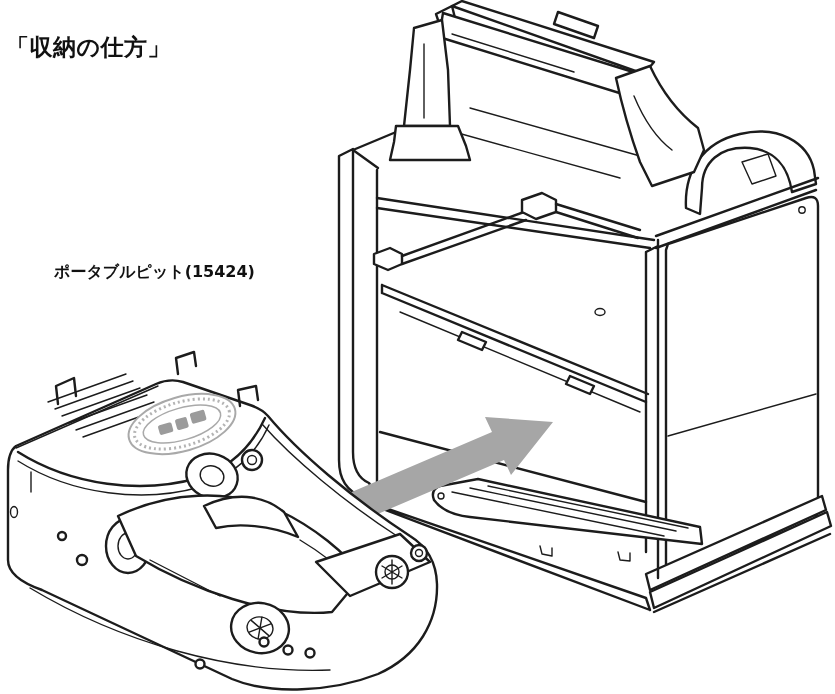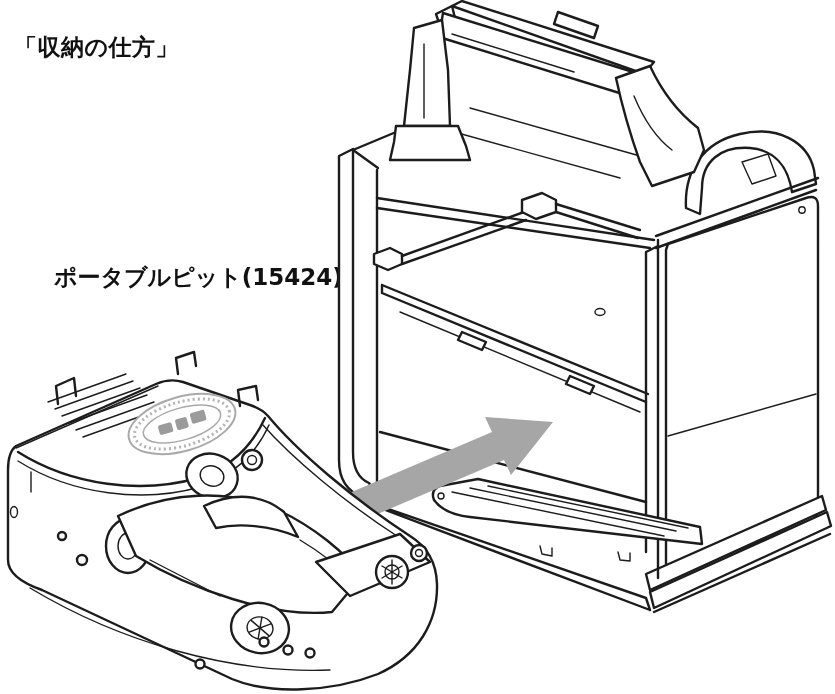--- a/index.html
+++ b/index.html
@@ -6,25 +6,25 @@
   .canvas{
     position:relative;
     width:835px;height:694px;
     background:#ffffff;
     overflow:hidden;
     font-family:"DejaVu Sans","Liberation Sans",sans-serif;
   }
   .title{
     position:absolute;left:6px;top:32px;
     font-size:23px;font-weight:700;color:#111;
-    letter-spacing:0.5px;white-space:nowrap;margin-left:8px;
+    letter-spacing:0.5px;white-space:nowrap;
   }
   .caption{
     position:absolute;left:54px;top:260px;
-    font-size:23px;font-weight:700;color:#111;
+    font-size:16px;font-weight:700;color:#111;
     line-height:1.55;white-space:nowrap;
   }
   svg{position:absolute;left:0;top:0;}
   .ln{fill:none;stroke:#1c1c1c;stroke-width:2.4;stroke-linecap:round;stroke-linejoin:round;}
   .fw{fill:#ffffff;stroke:#1c1c1c;stroke-width:2.4;stroke-linecap:round;stroke-linejoin:round;}
   .thin{fill:none;stroke:#1c1c1c;stroke-width:1.4;stroke-linecap:round;stroke-linejoin:round;}
 </style>
 </head>
 <body>
 

